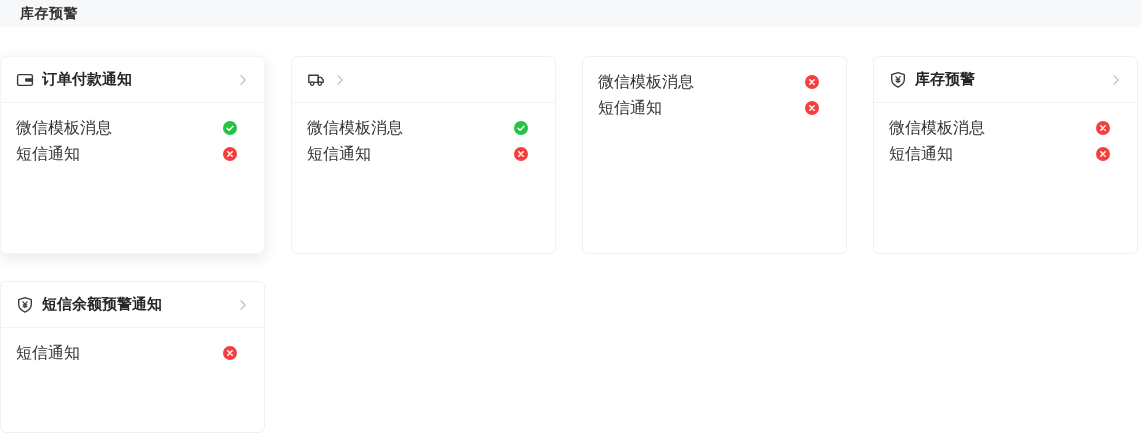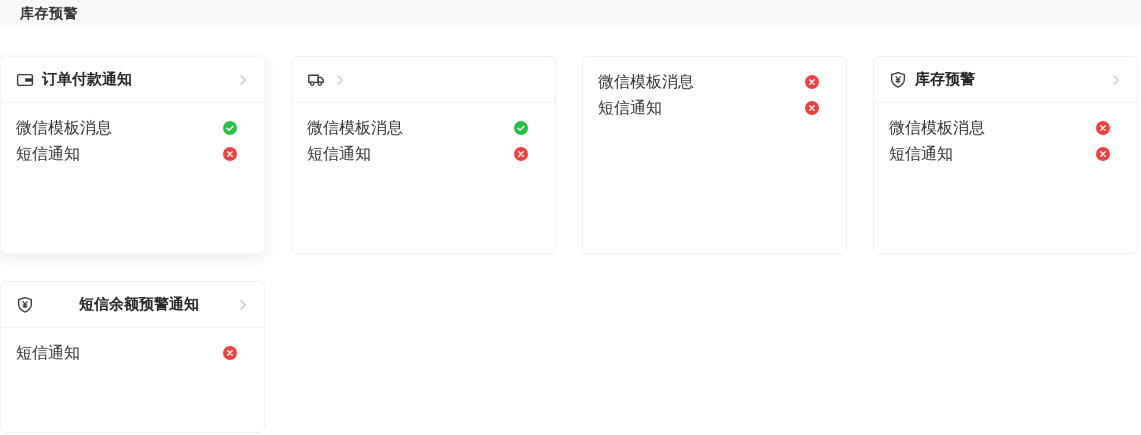--- a/index.html
+++ b/index.html
@@ -30,21 +30,21 @@
     width: 265px; height: 198px;
     background: #ffffff;
     border: 1px solid #eef0f2;
     border-radius: 6px;
     overflow: hidden;
   }
   .card.elevated {
     box-shadow: 0 4px 14px rgba(31, 35, 41, 0.10);
     border-color: #f3f4f6;
   }
-  .card.short { height: 152px; text-align: center; }
+  .card.short { height: 152px; }
   .card-header {
     height: 46px;
     display: flex; align-items: center;
     padding: 0 14px 0 15px;
     border-bottom: 1px solid #f2f3f5;
     cursor: pointer;
   }
   .card-header .hicon {
     width: 18px; height: 18px;
     display: inline-flex; align-items: center; justify-content: center;

